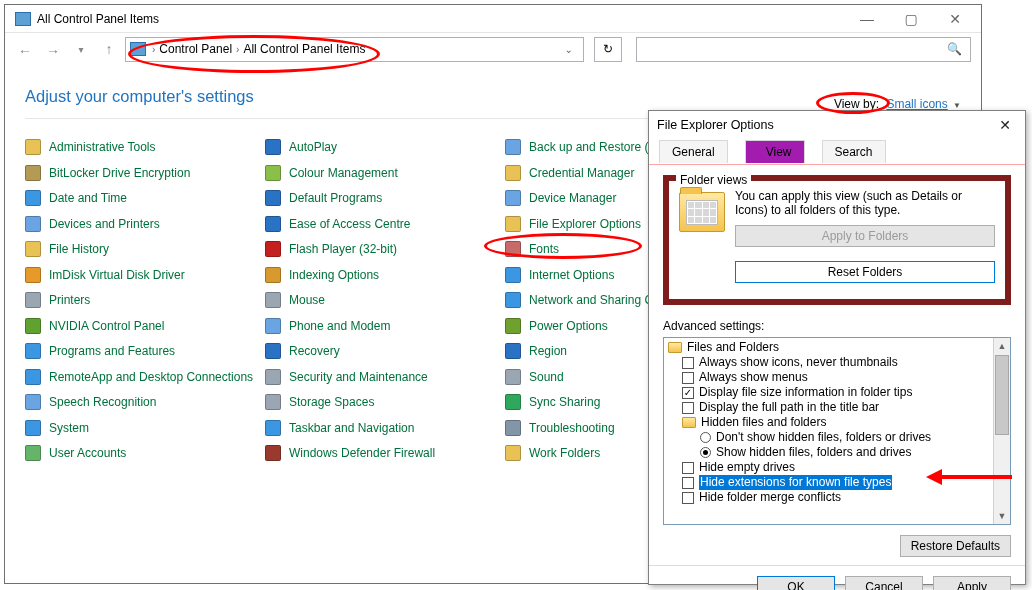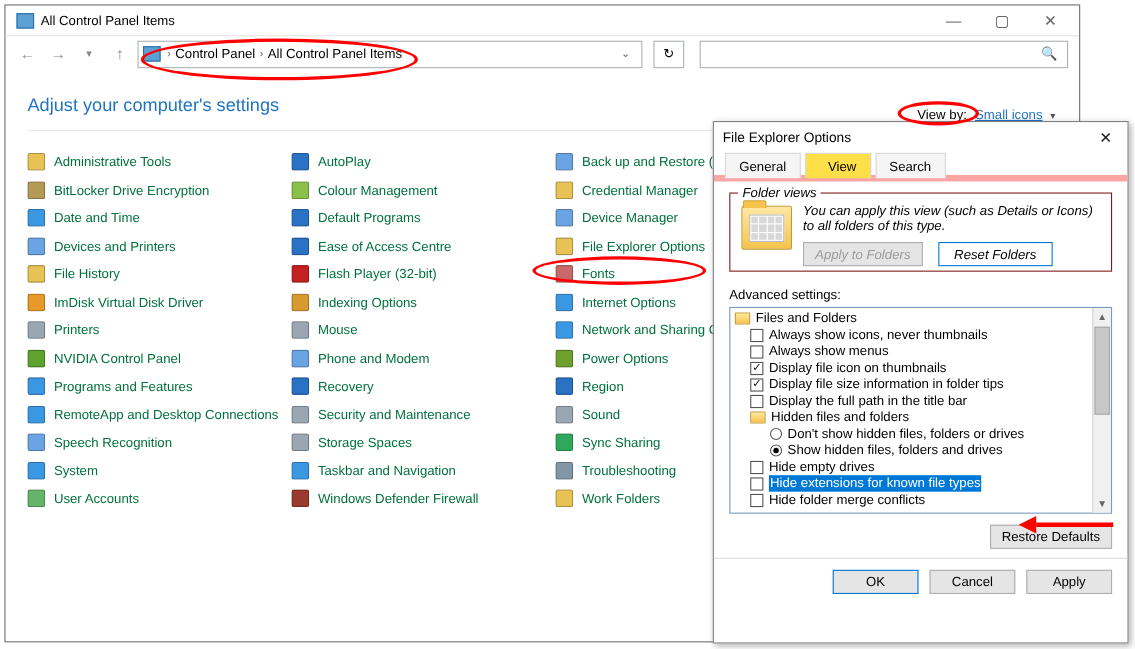--- a/index.html
+++ b/index.html
@@ -31,33 +31,33 @@
   .item { display: flex; align-items: center; gap: 8px; }
   .item a { color: #00713c; text-decoration: none; }
   .ico { width: 16px; height: 16px; display: inline-block; position: relative; flex-shrink: 0; border-radius: 2px; }
   
   .ellipse { position: absolute; border: 3px solid #ff0000; border-radius: 50%; pointer-events: none; }
   .arrow-ann { position: absolute; pointer-events: none; }
   
   .dialog { position: absolute; width: 378px; height: 475px; left: 648px; top: 110px; background: #fff; border: 1px solid #808080; box-shadow: 2px 2px 6px rgba(0,0,0,.3); font-size: 12px; }
   .dlg-title { height: 28px; display: flex; align-items: center; padding: 0 8px; font-size: 12.5px; }
   .dlg-close { margin-left: auto; font-size: 14px; color: #222; padding: 0 6px; }
-  .tabs { display: flex; align-items: center; height: 26px; padding-left: 10px; gap: 4px; border-bottom: 6px solid #fca5a5; }
+  .tabs { display: flex; align-items: flex-start; height: 26px; padding-left: 10px; gap: 17px; border-bottom: 1px solid #fca5a5; }
   .tab { padding: 4px 12px; border: 1px solid #d8d8d8; border-bottom: none; background: #f5f5f5; position: relative; top: 1px; }
-  .tab.active { background: #fde047; padding-left: 20px; }
+  .tab.active { background: #a21caf; padding-left: 20px; }
   .dlg-body { padding: 10px 14px 4px 14px; position: relative; }
-  .fieldset { border: 1px solid #7f1d1d; padding: 8px 10px 4px 10px; margin-bottom: 14px; position: relative; font-style: italic; }
+  .fieldset { border: 6px solid #7f1d1d; padding: 8px 10px 16px 10px; margin-bottom: 14px; position: relative; }
   .fieldset .legend { position: absolute; top: -8px; left: 7px; background: #fff; padding: 0 4px; }
   .fv-inner { display: flex; gap: 10px; align-items: flex-start; }
   .folder-swatch { width: 46px; height: 40px; background: linear-gradient(#ffe9a3,#f6c34c); border: 1px solid #c49a2f; border-radius: 2px; position: relative; margin-top: 3px; }
   .folder-swatch::before { content: ""; position: absolute; top: -6px; left: 0; width: 20px; height: 6px; background: #f6c34c; border: 1px solid #c49a2f; border-bottom: none; border-radius: 2px 2px 0 0; }
   .folder-grid { position: absolute; inset: 7px 6px 6px 6px; background: #fff; border: 1px solid #bbb; display: grid; grid-template-columns: repeat(4,1fr); grid-template-rows: repeat(3,1fr); gap: 1px; padding: 1px; }
   .folder-grid span { background: #d8d8d8; }
   .fv-text { flex: 1; }
-  .fv-btns { display: flex; gap: 14px; margin-top: 8px; }
+  .fv-btns { display: flex; gap: 14px; margin-top: 8px; flex-direction: column; }
   .btn { height: 22px; padding: 0 10px; border: 1px solid #adadad; background: #e5e5e5; display: inline-flex; align-items: center; justify-content: center; min-width: 104px; cursor: default; }
   .btn.disabled { color: #9b9b9b; }
   .btn.primary { background: #fff; border: 1.6px solid #0078d7; }
   .adv-label { margin-bottom: 4px; }
   .tree-wrap { border: 1px solid #7a9ab8; height: 188px; display: flex; }
   .tree { flex: 1; overflow: hidden; padding: 2px 2px 2px 4px; }
   .node { display: flex; align-items: center; gap: 5px; height: 15px; line-height: 15px; }
   .node.d1 { margin-left: 14px; }
   .node.d2 { margin-left: 32px; }
   .chk { width: 12px; height: 12px; border: 1px solid #555; display: inline-flex; align-items: center; justify-content: center; font-size: 10px; line-height: 1; background:#fff; }
@@ -325,24 +325,20 @@
           <div class="node d1">
             <span class="chk"></span>
             <span>Always show icons, never thumbnails</span>
           </div>
           <div class="node d1">
             <span class="chk"></span>
             <span>Always show menus</span>
           </div>
           <div class="node d1">
             <span class="chk on"></span>
-            <span>Display file icon on thumbnails</span>
-          </div>
-          <div class="node d1">
-            <span class="chk on"></span>
             <span>Display file size information in folder tips</span>
           </div>
           <div class="node d1">
             <span class="chk"></span>
             <span>Display the full path in the title bar</span>
           </div>
           <div class="node d1">
             <span class="fld"></span>
             <span>Hidden files and folders</span>
           </div>

